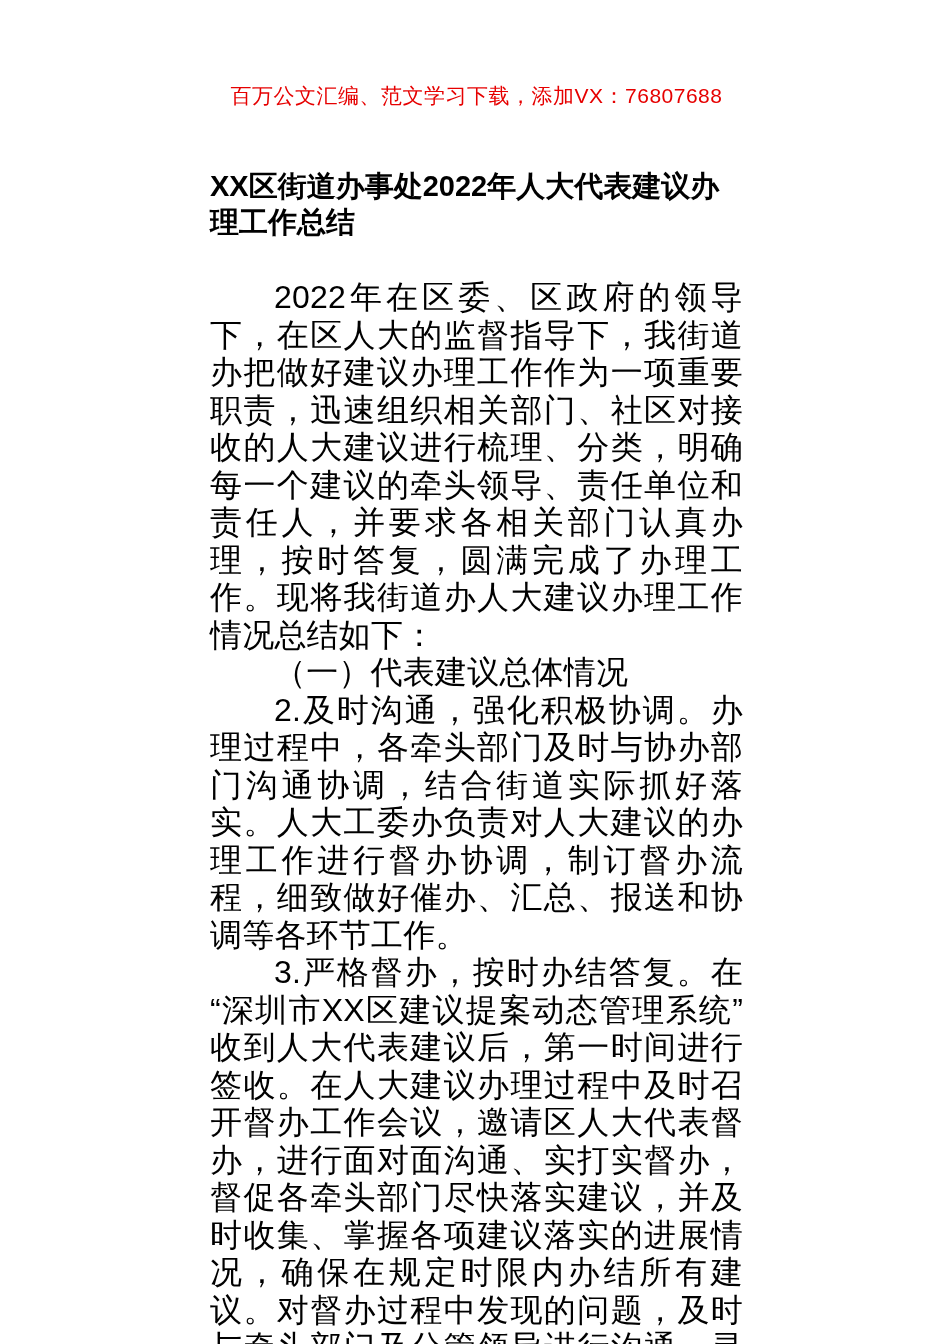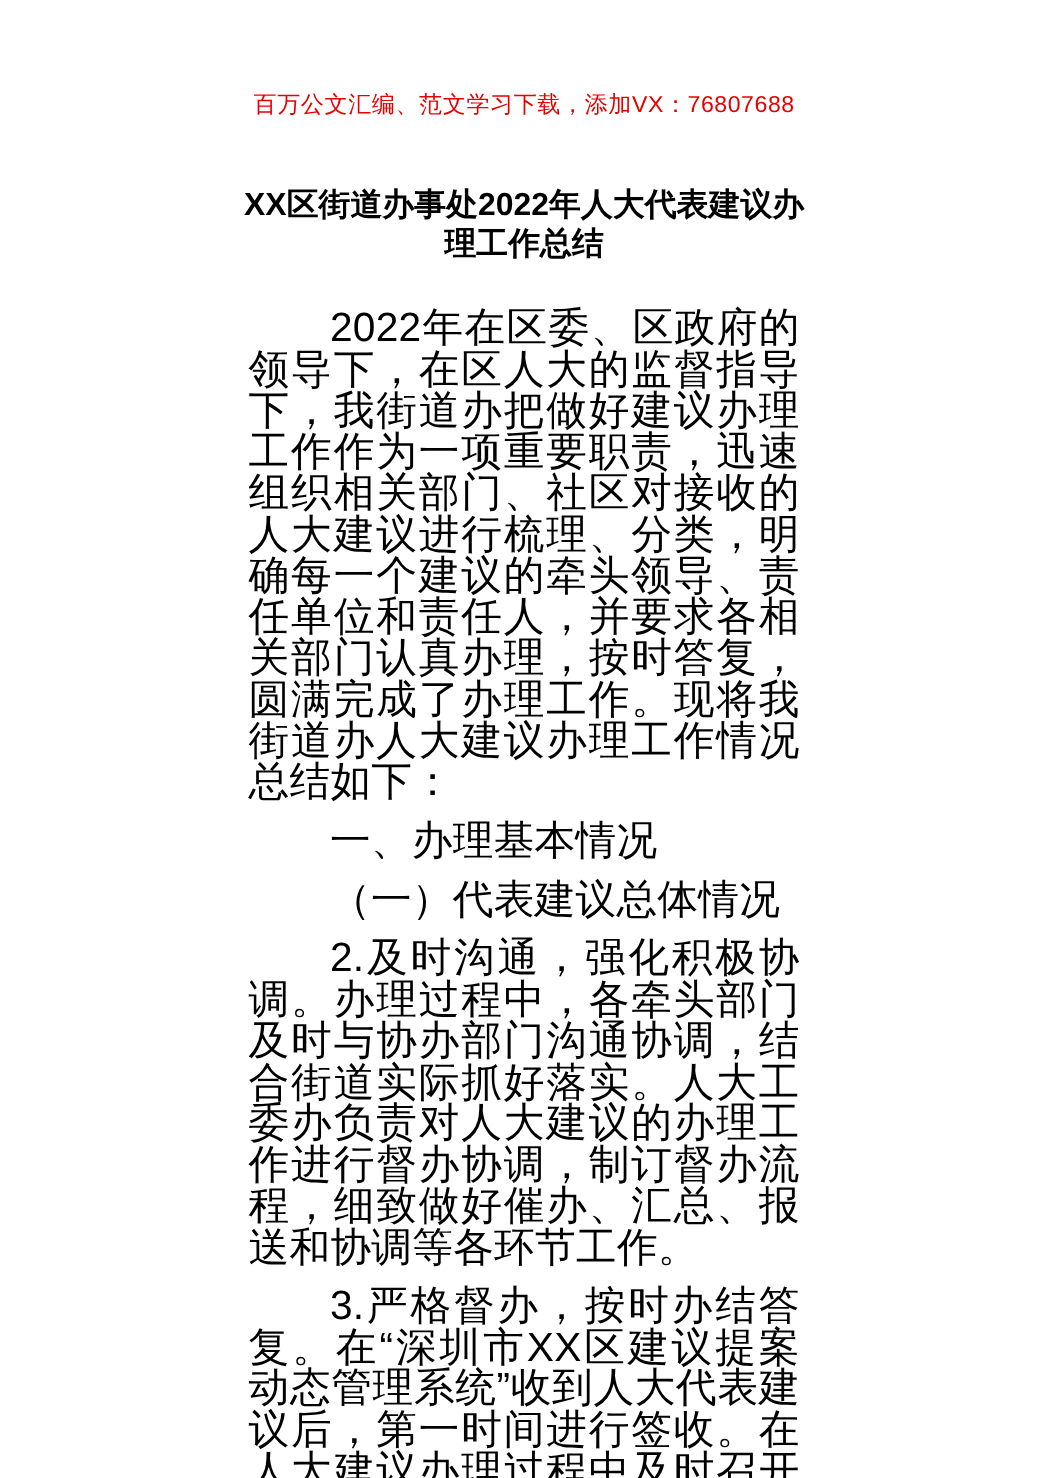--- a/index.html
+++ b/index.html
@@ -22,45 +22,44 @@
   }
   .notice {
     text-align: center;
     color: var(--notice-red);
     font-size: 21px;
     line-height: 24px;
     margin: 0 0 60px 0;
     letter-spacing: 0.5px;
   }
   .doc-title {
-    text-align: center;
+    text-align: left;
     font-size: 29px;
     line-height: 36px;
     font-weight: 600;
     margin: 0 0 39px 0;
   }
   .body-text p {
-    margin: 16px;
-    font-size: 37px;
+    margin: 0;
+    font-size: 32px;
     line-height: 37.5px;
     text-indent: 2em;
     text-align: justify;
     letter-spacing: 0.2px;
   }
   .body-text p.h-bold { font-weight: normal; }
 </style>
 </head>
 <body>
 
 <div class="page">
   <div class="notice">百万公文汇编、范文学习下载，添加VX：76807688</div>
 
   <h1 class="doc-title">XX区街道办事处2022年人大代表建议办理工作总结</h1>
 
   <div class="body-text">
     <p class="para">2022年在区委、区政府的领导下，在区人大的监督指导下，我街道办把做好建议办理工作作为一项重要职责，迅速组织相关部门、社区对接收的人大建议进行梳理、分类，明确每一个建议的牵头领导、责任单位和责任人，并要求各相关部门认真办理，按时答复，圆满完成了办理工作。现将我街道办人大建议办理工作情况总结如下：</p>
-    <p class="h-plain">一、办理基本情况</p>
     <p class="h-bold">（一）代表建议总体情况</p>
     <p class="para">2.及时沟通，强化积极协调。办理过程中，各牵头部门及时与协办部门沟通协调，结合街道实际抓好落实。人大工委办负责对人大建议的办理工作进行督办协调，制订督办流程，细致做好催办、汇总、报送和协调等各环节工作。</p>
     <p class="para">3.严格督办，按时办结答复。在“深圳市XX区建议提案动态管理系统”收到人大代表建议后，第一时间进行签收。在人大建议办理过程中及时召开督办工作会议，邀请区人大代表督办，进行面对面沟通、实打实督办，督促各牵头部门尽快落实建议，并及时收集、掌握各项建议落实的进展情况，确保在规定时限内办结所有建议。对督办过程中发现的问题，及时与牵头部门及分管领导进行沟通，寻求解决问题的最佳方案。</p>
 
   </div>
 </div>
 
 </body></html>

